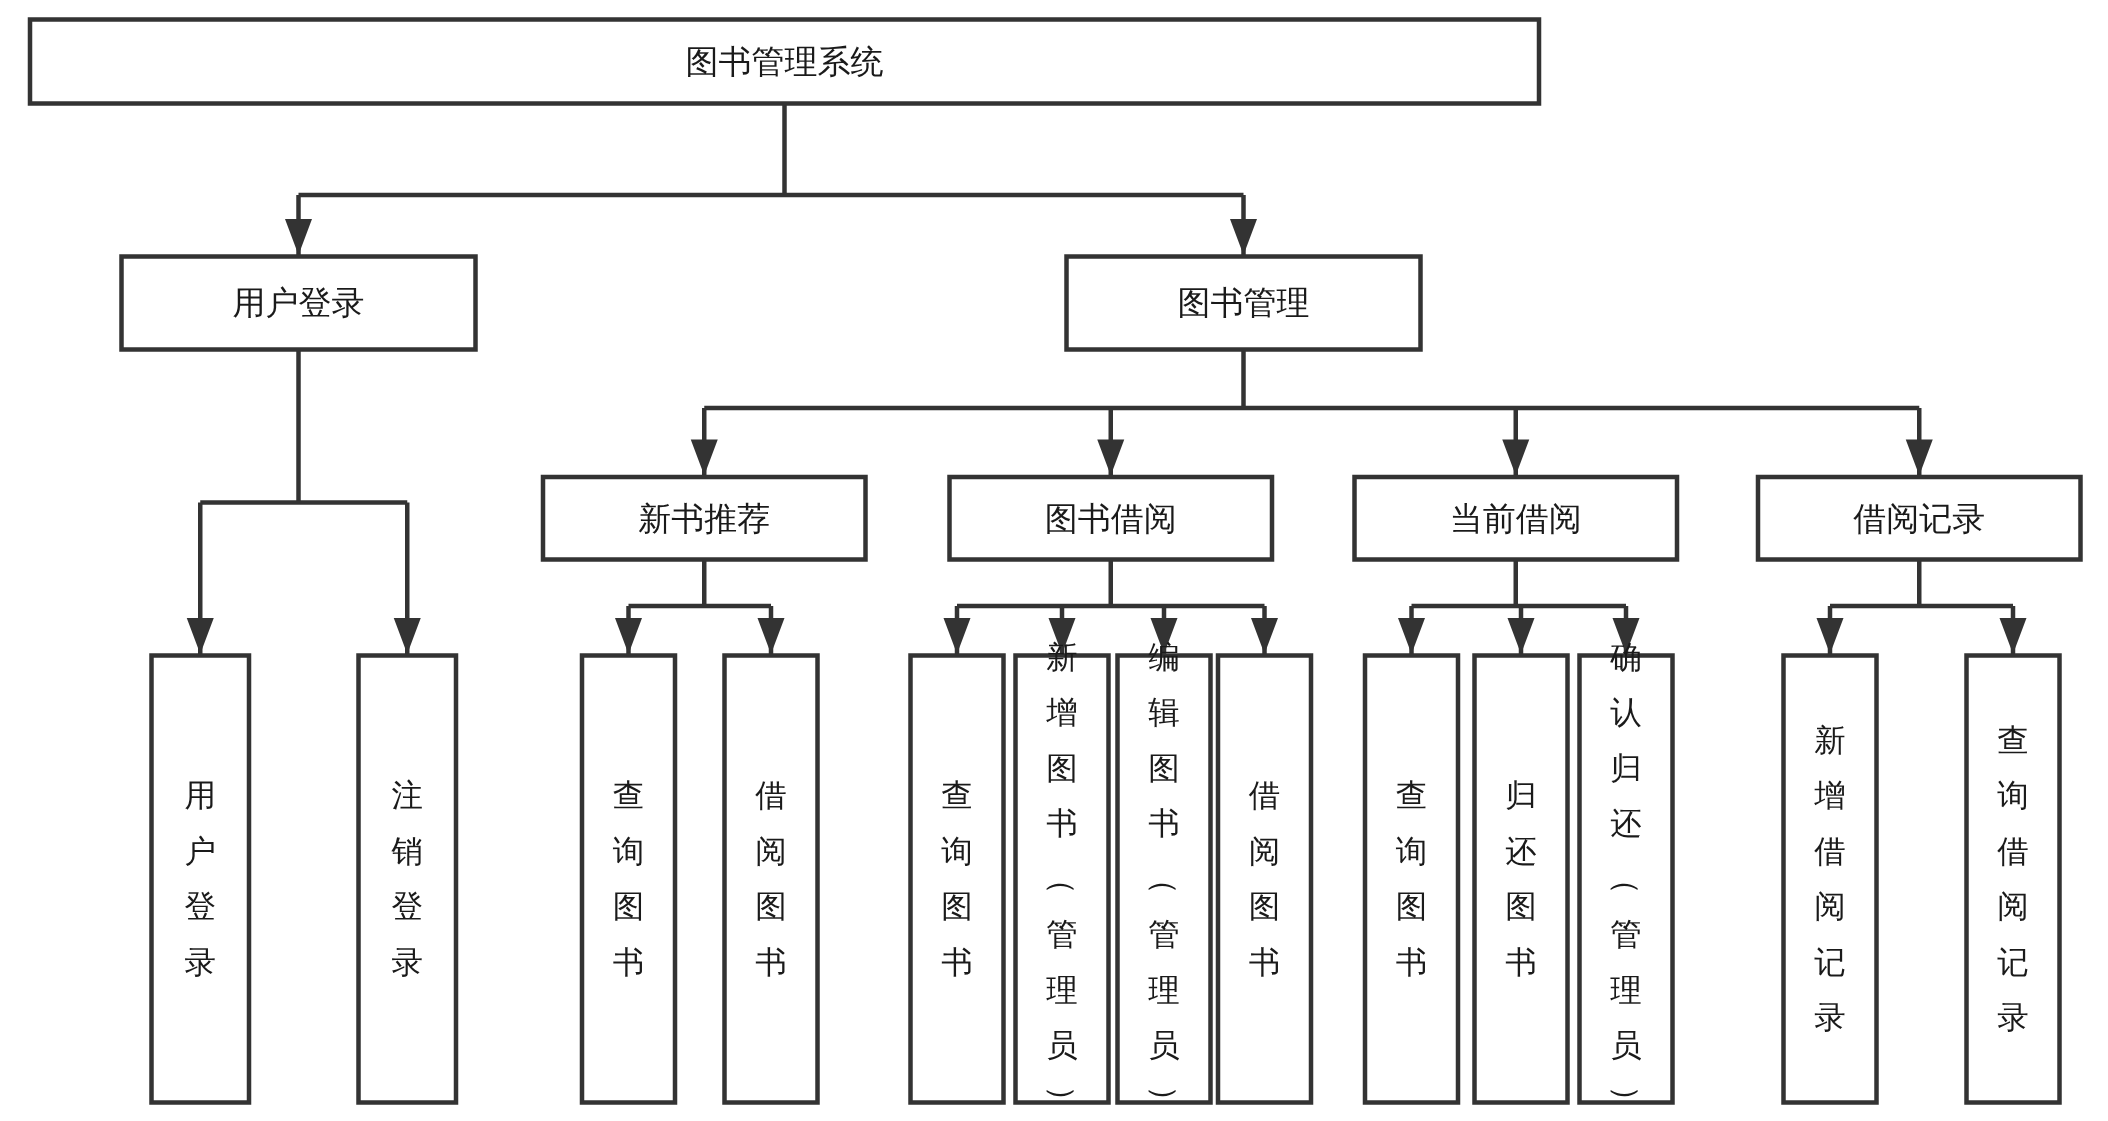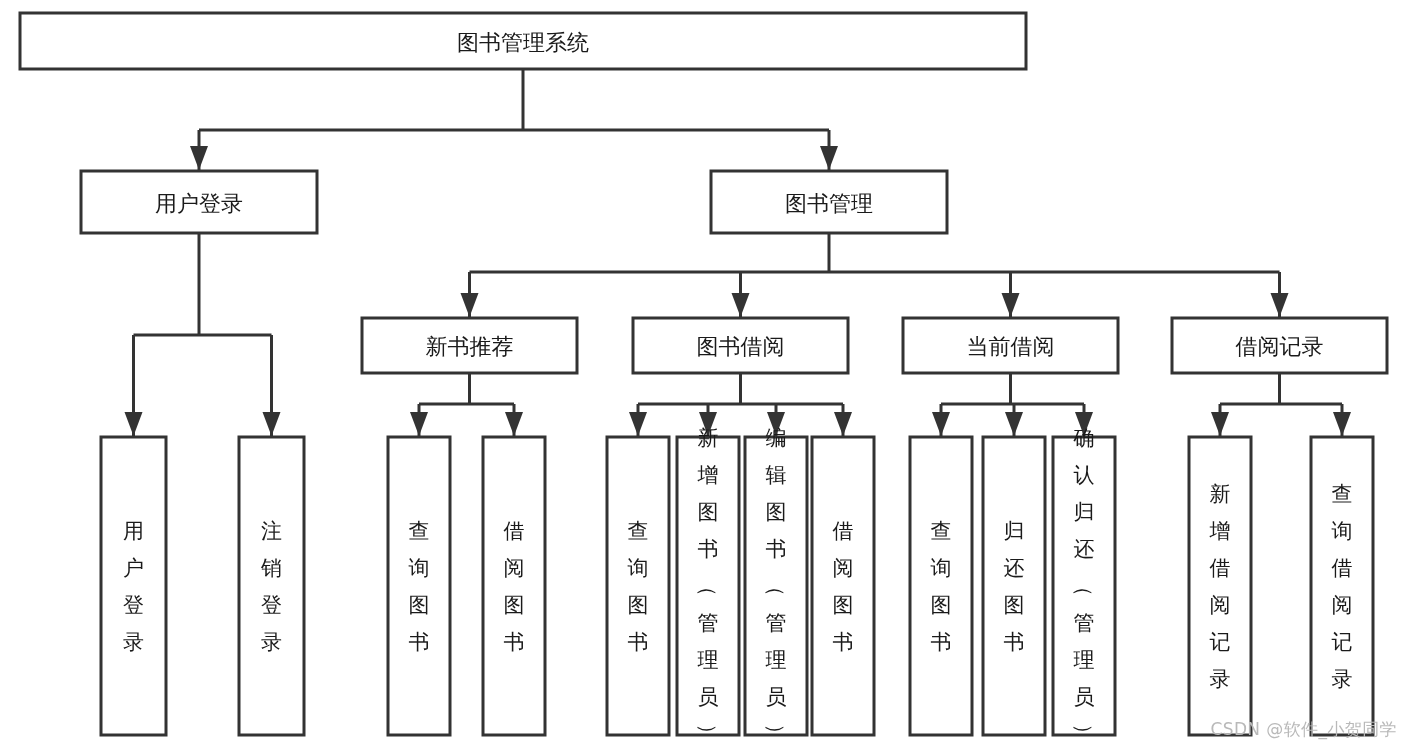--- a/index.html
+++ b/index.html
@@ -308,14 +308,13 @@
       <g>
         <rect x="1311" y="437" width="62" height="298" class="node-box"></rect>
         <text x="1342" y="500.5" class="node-label-v">查</text>
         <text x="1342" y="537.5" class="node-label-v">询</text>
         <text x="1342" y="574.5" class="node-label-v">借</text>
         <text x="1342" y="611.5" class="node-label-v">阅</text>
         <text x="1342" y="648.5" class="node-label-v">记</text>
         <text x="1342" y="685.5" class="node-label-v">录</text>
       </g>
     </svg>
-  <div class="watermark-text">CSDN @软件_小贺同学</div>
 </div>
 
 </body></html>

